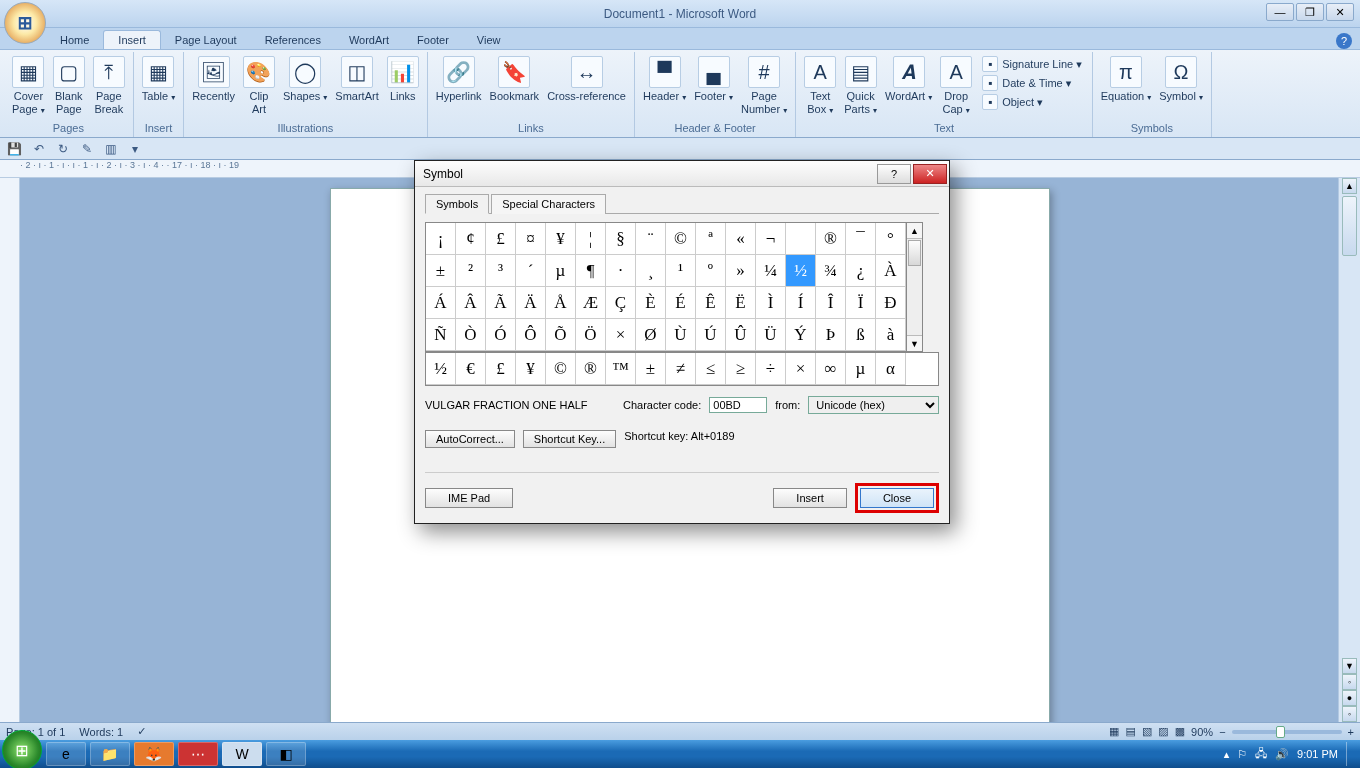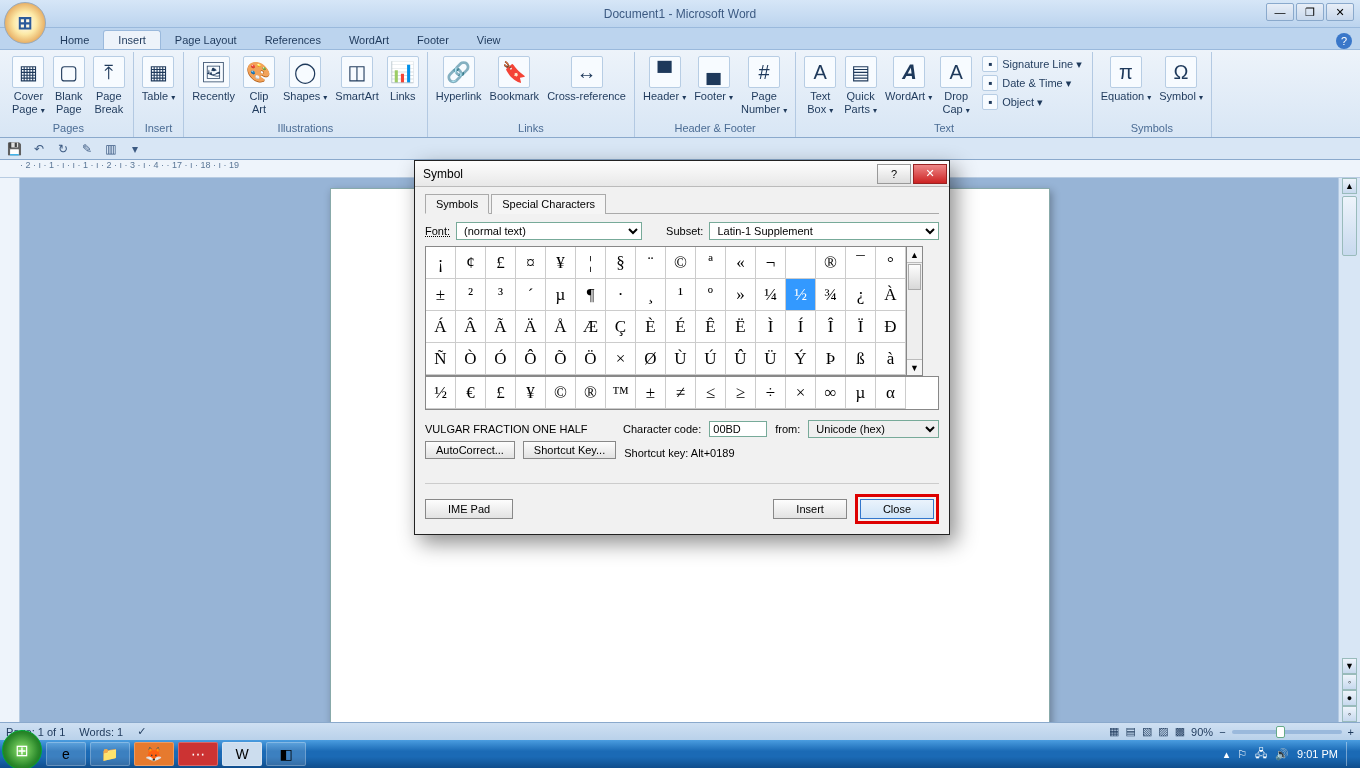--- a/index.html
+++ b/index.html
@@ -75,21 +75,21 @@
 .sym-cell{border-right:1px solid #ccc;border-bottom:1px solid #ccc;display:flex;align-items:center;justify-content:center;font-size:17px;font-family:"Times New Roman",serif;cursor:pointer;}
 .sym-cell.sel{background:#3399ff;color:#fff;}
 .sym-vscroll{width:16px;border:1px solid #888;border-left:none;background:#eee;display:flex;flex-direction:column;}
 .sym-vscroll .sa{height:16px;display:flex;align-items:center;justify-content:center;font-size:9px;border-bottom:1px solid #bbb;background:#f5f5f5;}
 .sym-vscroll .sa:last-child{border-bottom:none;border-top:1px solid #bbb;margin-top:auto;}
 .rec-label{font-size:11px;margin:8px 0 3px;}
 .rec-grid{display:grid;grid-template-columns:repeat(16,30px);grid-auto-rows:32px;border:1px solid #888;background:#fff;}
 .nm-row{display:flex;align-items:center;font-size:11px;margin-top:10px;gap:8px;}
 .nm-row input{width:58px;font-size:11px;padding:1px 3px;border:1px solid #7a9;}
 .nm-row select{font-size:11px;padding:1px 3px;border:1px solid #7a9;}
-.dlg-btns-row{display:flex;align-items:flex-end;font-size:11px;margin-top:3px;gap:8px;}
+.dlg-btns-row{display:flex;align-items:flex-start;font-size:11px;margin-top:16px;gap:8px;}
 .dlg-btn{padding:2px 10px;font-size:11px;border:1px solid #888;background:linear-gradient(#fdfdfd,#e2e2e2);cursor:pointer;}
 .dlg-foot{border-top:1px solid #ccc;margin-top:24px;padding-top:10px;display:flex;align-items:center;}
 .dlg-foot .dlg-btn{padding:3px 22px;}
 .hilite{border:3px solid #d00;padding:2px;}
 </style>
 </head>
 <body>
 
 <div class="titlebar">
   <div class="office-btn">⊞</div>
@@ -319,26 +319,20 @@
       <div class="db">?</div>
       <div class="db close">✕</div>
     </div>
   </div>
   <div class="dlg-body">
     <div class="dlg-tabs" id="dlg-tabs">
         <div class="dlg-tab active">Symbols</div>
         <div class="dlg-tab">Special Characters</div>
       </div>
 
-    <div class="frow">
-      <label style="text-decoration:underline;text-decoration-style:dotted">Font:</label>
-      <select style="flex:0 0 186px"><option>(normal text)</option></select>
-      <label style="margin-left:18px">Subset:</label>
-      <select style="flex:1"><option>Latin-1 Supplement</option></select>
-    </div>
 
     <div class="sym-grid-wrap">
       <div class="sym-grid" id="sym-grid">
           <div class="sym-cell">¡</div>
           <div class="sym-cell">¢</div>
           <div class="sym-cell">£</div>
           <div class="sym-cell">¤</div>
           <div class="sym-cell">¥</div>
           <div class="sym-cell">¦</div>
           <div class="sym-cell">§</div>

